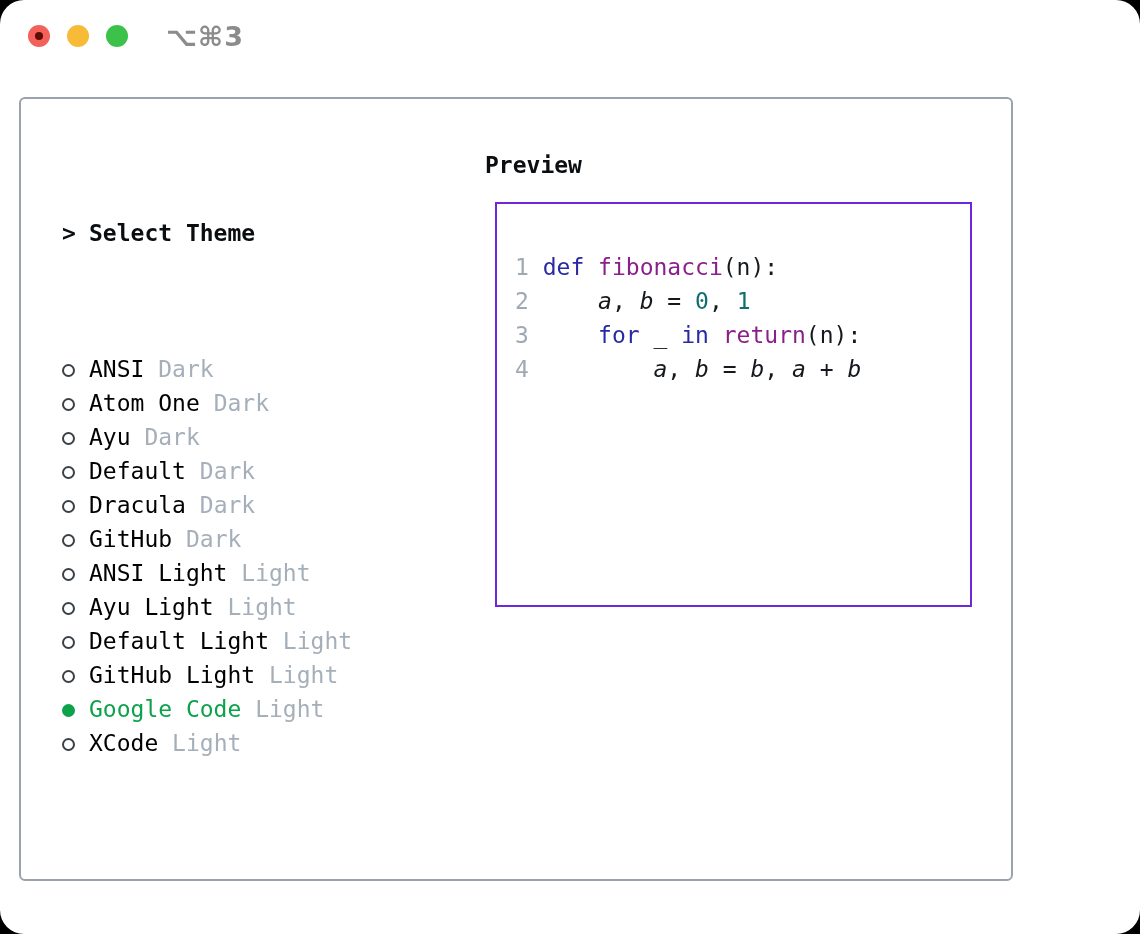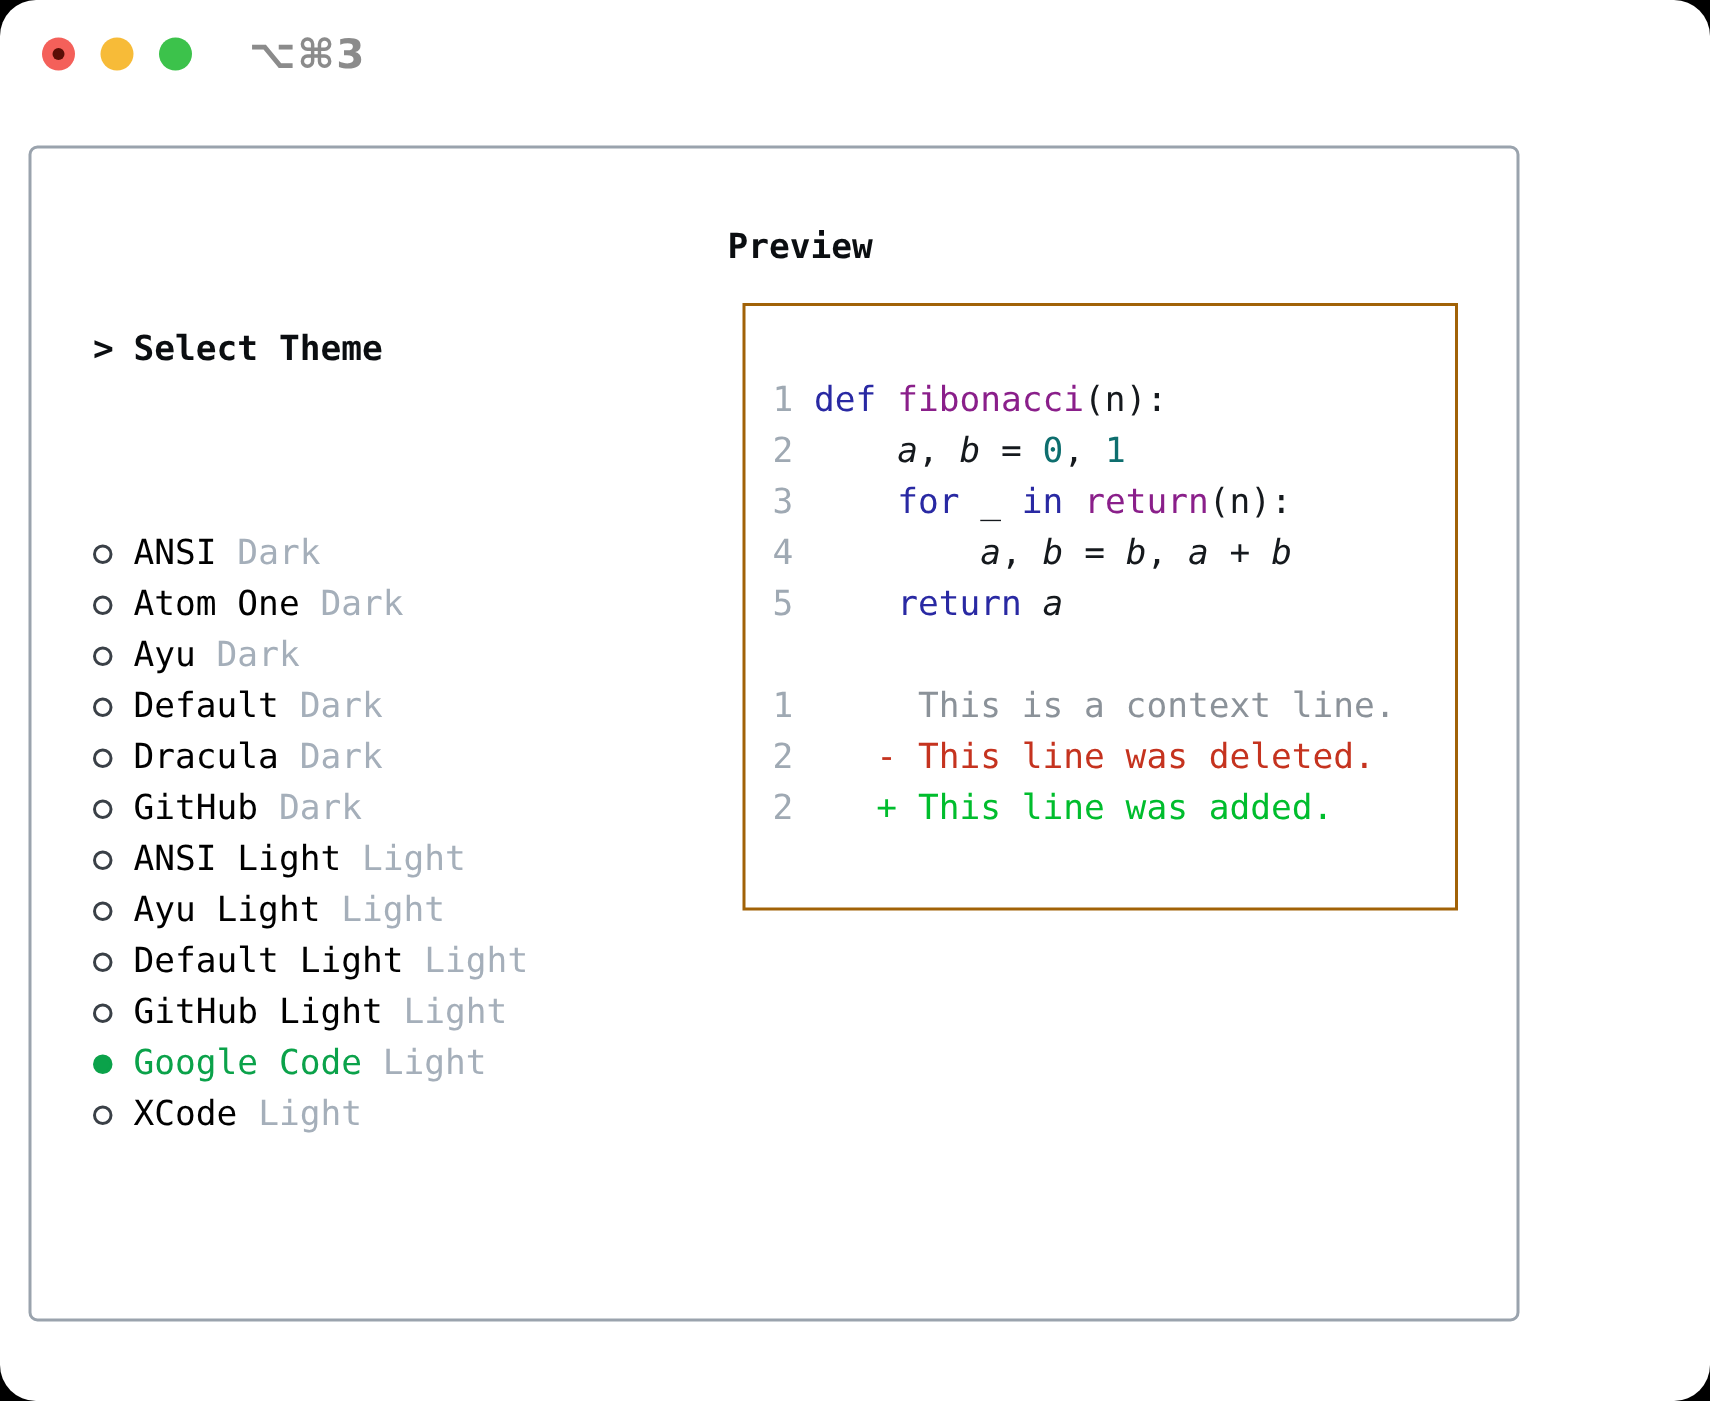--- a/index.html
+++ b/index.html
@@ -38,21 +38,21 @@
   .item-name{color:#000000;}
   .item-name.sel{color:#0ba24a;}
   .variant{color:#a5afba;}
   .spacer{height:34px;}
 
   
   .col-right{position:absolute;left:464px;top:49px;font-size:23px;line-height:34px;}
   .preview-hdr{height:34px;font-weight:bold;color:#0b0e11;white-space:pre;}
   .pbox{
     margin-left:10px;margin-top:20px;width:477px;height:405px;
-    box-sizing:border-box;border:2px solid #a16207;background:#fff;
+    box-sizing:border-box;border:2px solid #6d28d9;background:#fff;
     padding:46px 0 0 18px;overflow:hidden;
   }
   .cline{height:34px;white-space:pre;color:#15191d;}
   .lineno{color:#9fa9b3;}
   .diffgroup{margin-top:34px;}
   .tok-kw{color:#2929a3;}
   .tok-fn{color:#8a1f8a;}
   .tok-num{color:#0e6e6e;}
   .tok-pl{color:#15191d;}
   .tok-var{color:#15191d;font-style:italic;}
@@ -91,24 +91,18 @@
     </div>
 
     <div class="col-right">
       <div class="preview-hdr">Preview</div>
       <div class="pbox">
         <div>
             <div class="cline"><span class="lineno">1 </span><span class="tok-kw">def</span><span class="tok-pl"> </span><span class="tok-fn">fibonacci</span><span class="tok-pl">(n):</span></div>
             <div class="cline"><span class="lineno">2 </span><span class="tok-pl">    </span><span class="tok-var">a</span><span class="tok-pl">, </span><span class="tok-var">b</span><span class="tok-pl"> = </span><span class="tok-num">0</span><span class="tok-pl">, </span><span class="tok-num">1</span></div>
             <div class="cline"><span class="lineno">3 </span><span class="tok-pl">    </span><span class="tok-kw">for</span><span class="tok-pl"> _ </span><span class="tok-kw">in</span><span class="tok-pl"> </span><span class="tok-fn">return</span><span class="tok-pl">(n):</span></div>
             <div class="cline"><span class="lineno">4 </span><span class="tok-pl">        </span><span class="tok-var">a</span><span class="tok-pl">, </span><span class="tok-var">b</span><span class="tok-pl"> = </span><span class="tok-var">b</span><span class="tok-pl">, </span><span class="tok-var">a</span><span class="tok-pl"> + </span><span class="tok-var">b</span></div>
-            <div class="cline"><span class="lineno">5 </span><span class="tok-pl">    </span><span class="tok-kw">return</span><span class="tok-pl"> </span><span class="tok-var">a</span></div>
-          </div>
-        <div class="diffgroup">
-            <div class="cline"><span class="lineno">1 </span><span class="tok-ctx">     This is a context line.</span></div>
-            <div class="cline"><span class="lineno">2 </span><span class="tok-del">   - This line was deleted.</span></div>
-            <div class="cline"><span class="lineno">2 </span><span class="tok-add">   + This line was added.</span></div>
           </div>
       </div>
     </div>
 
   </div>
 </div>
 
 </body></html>

